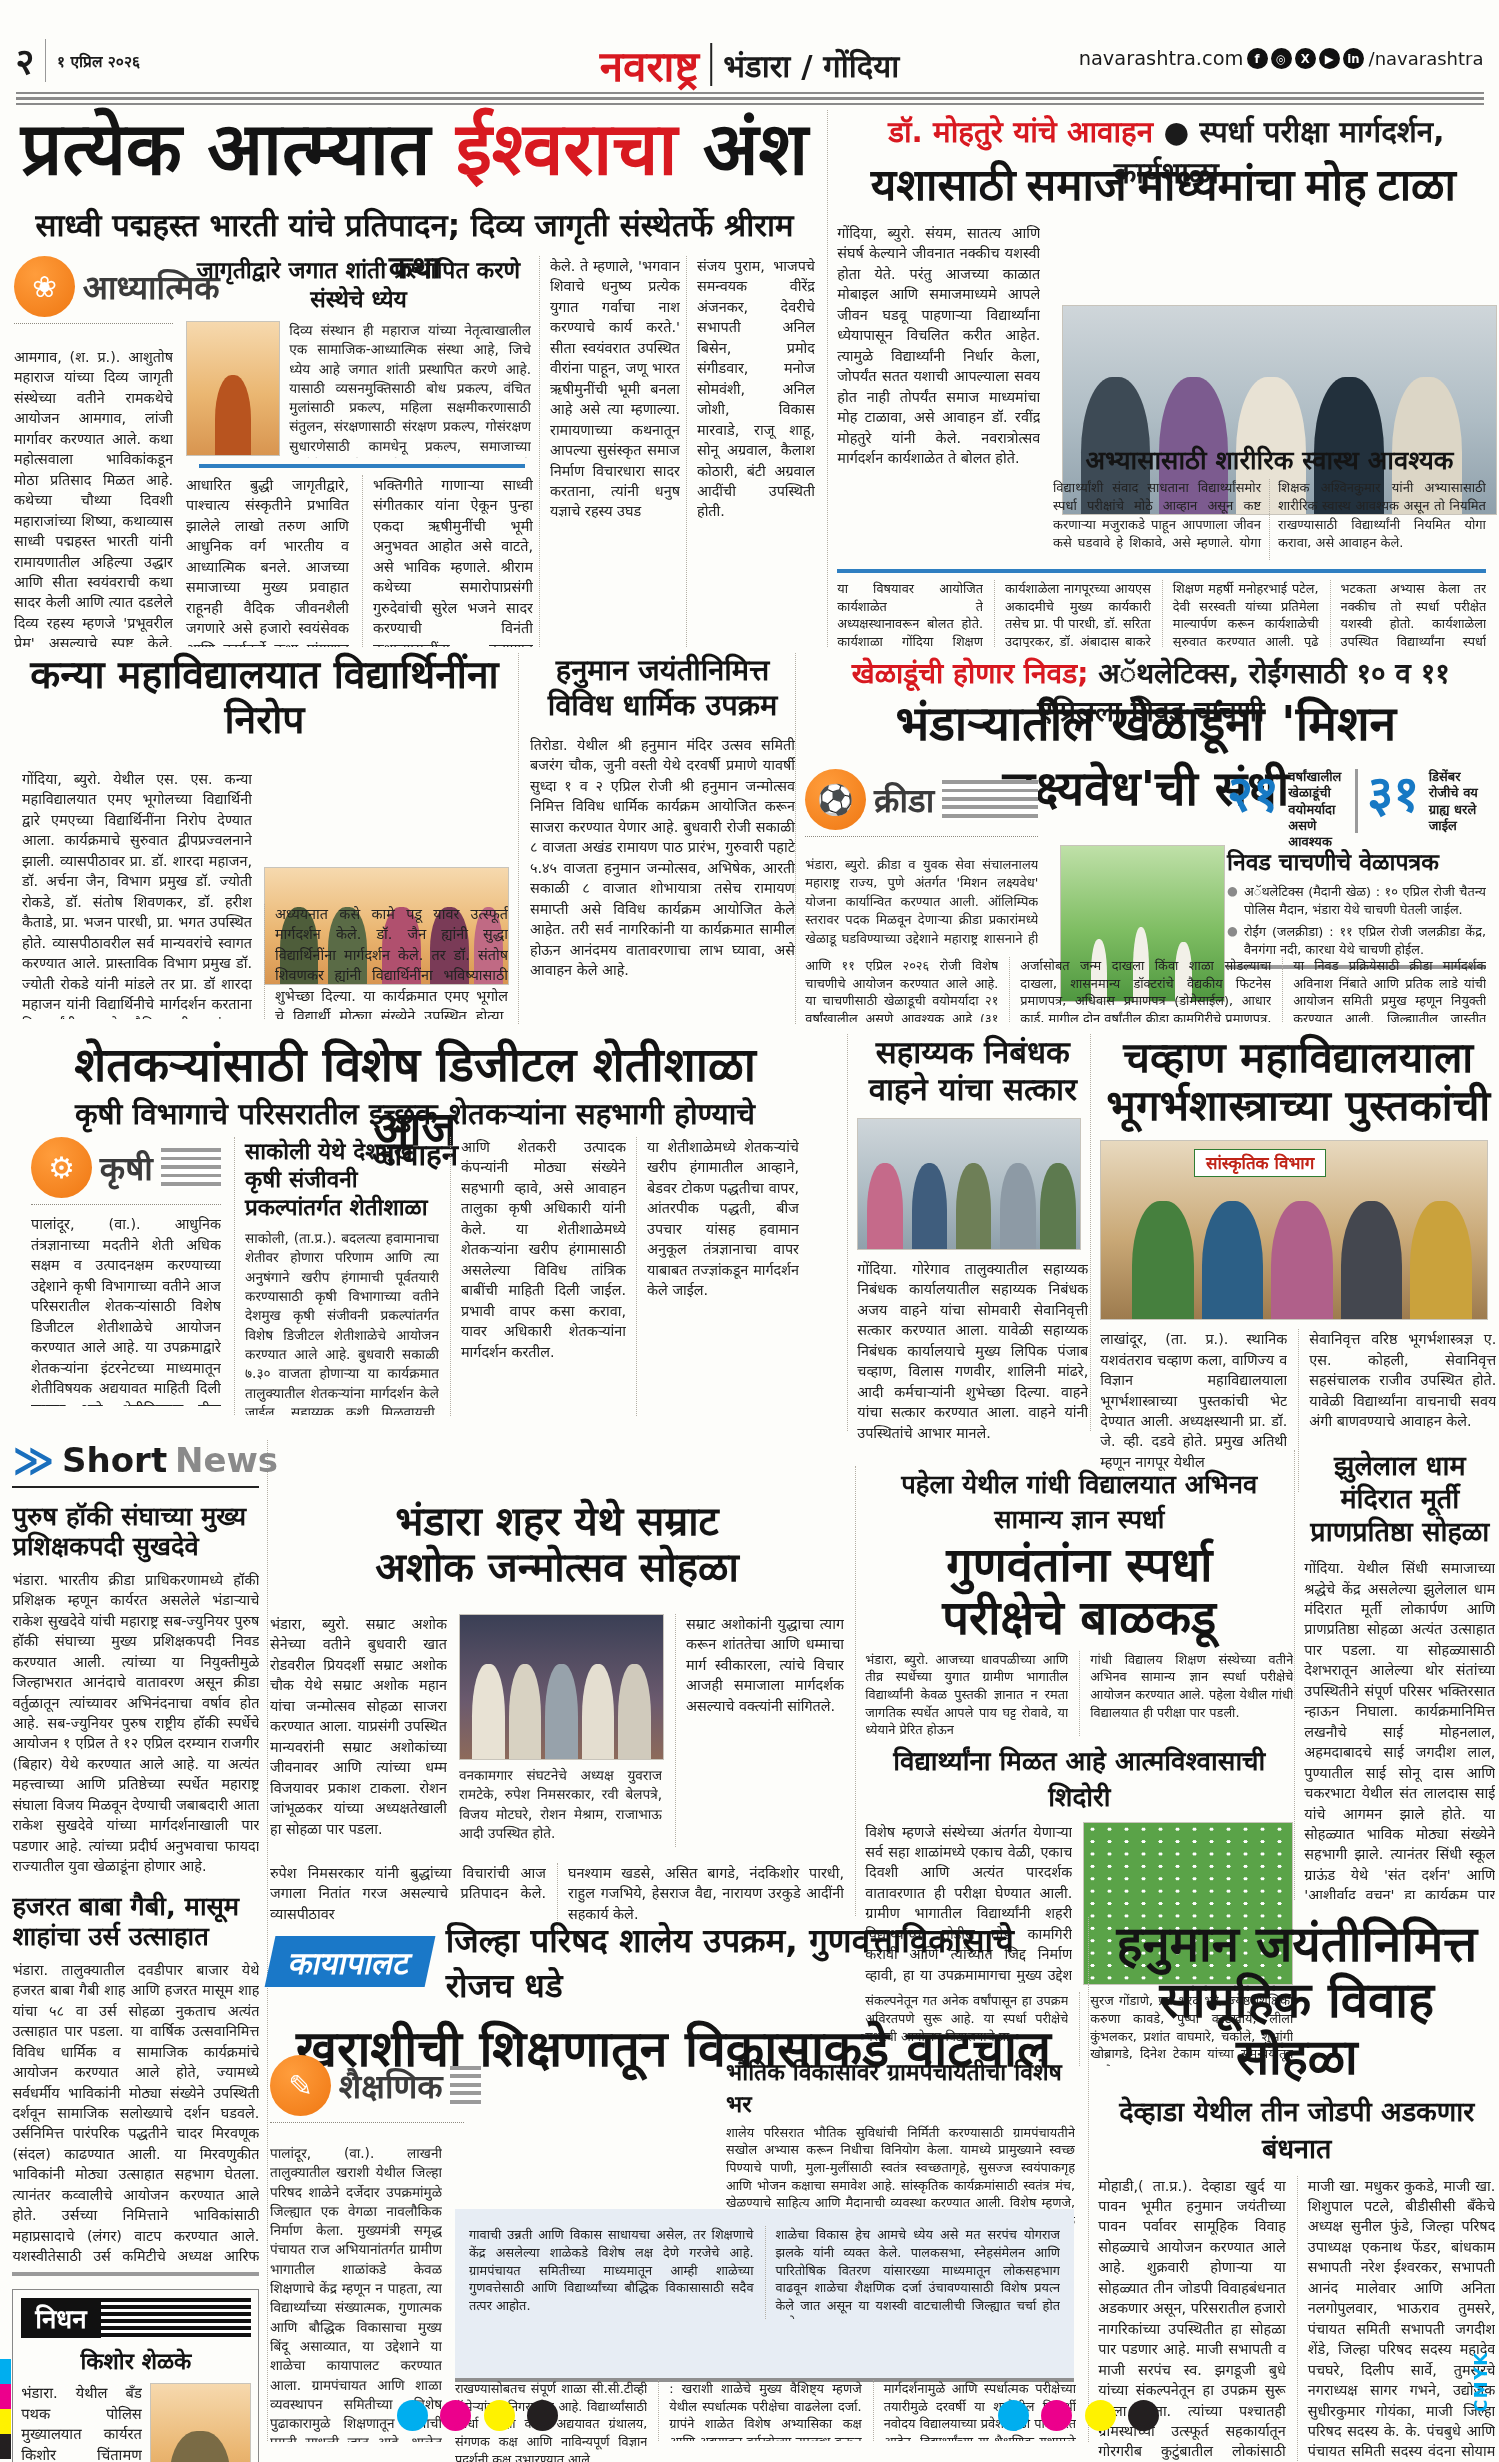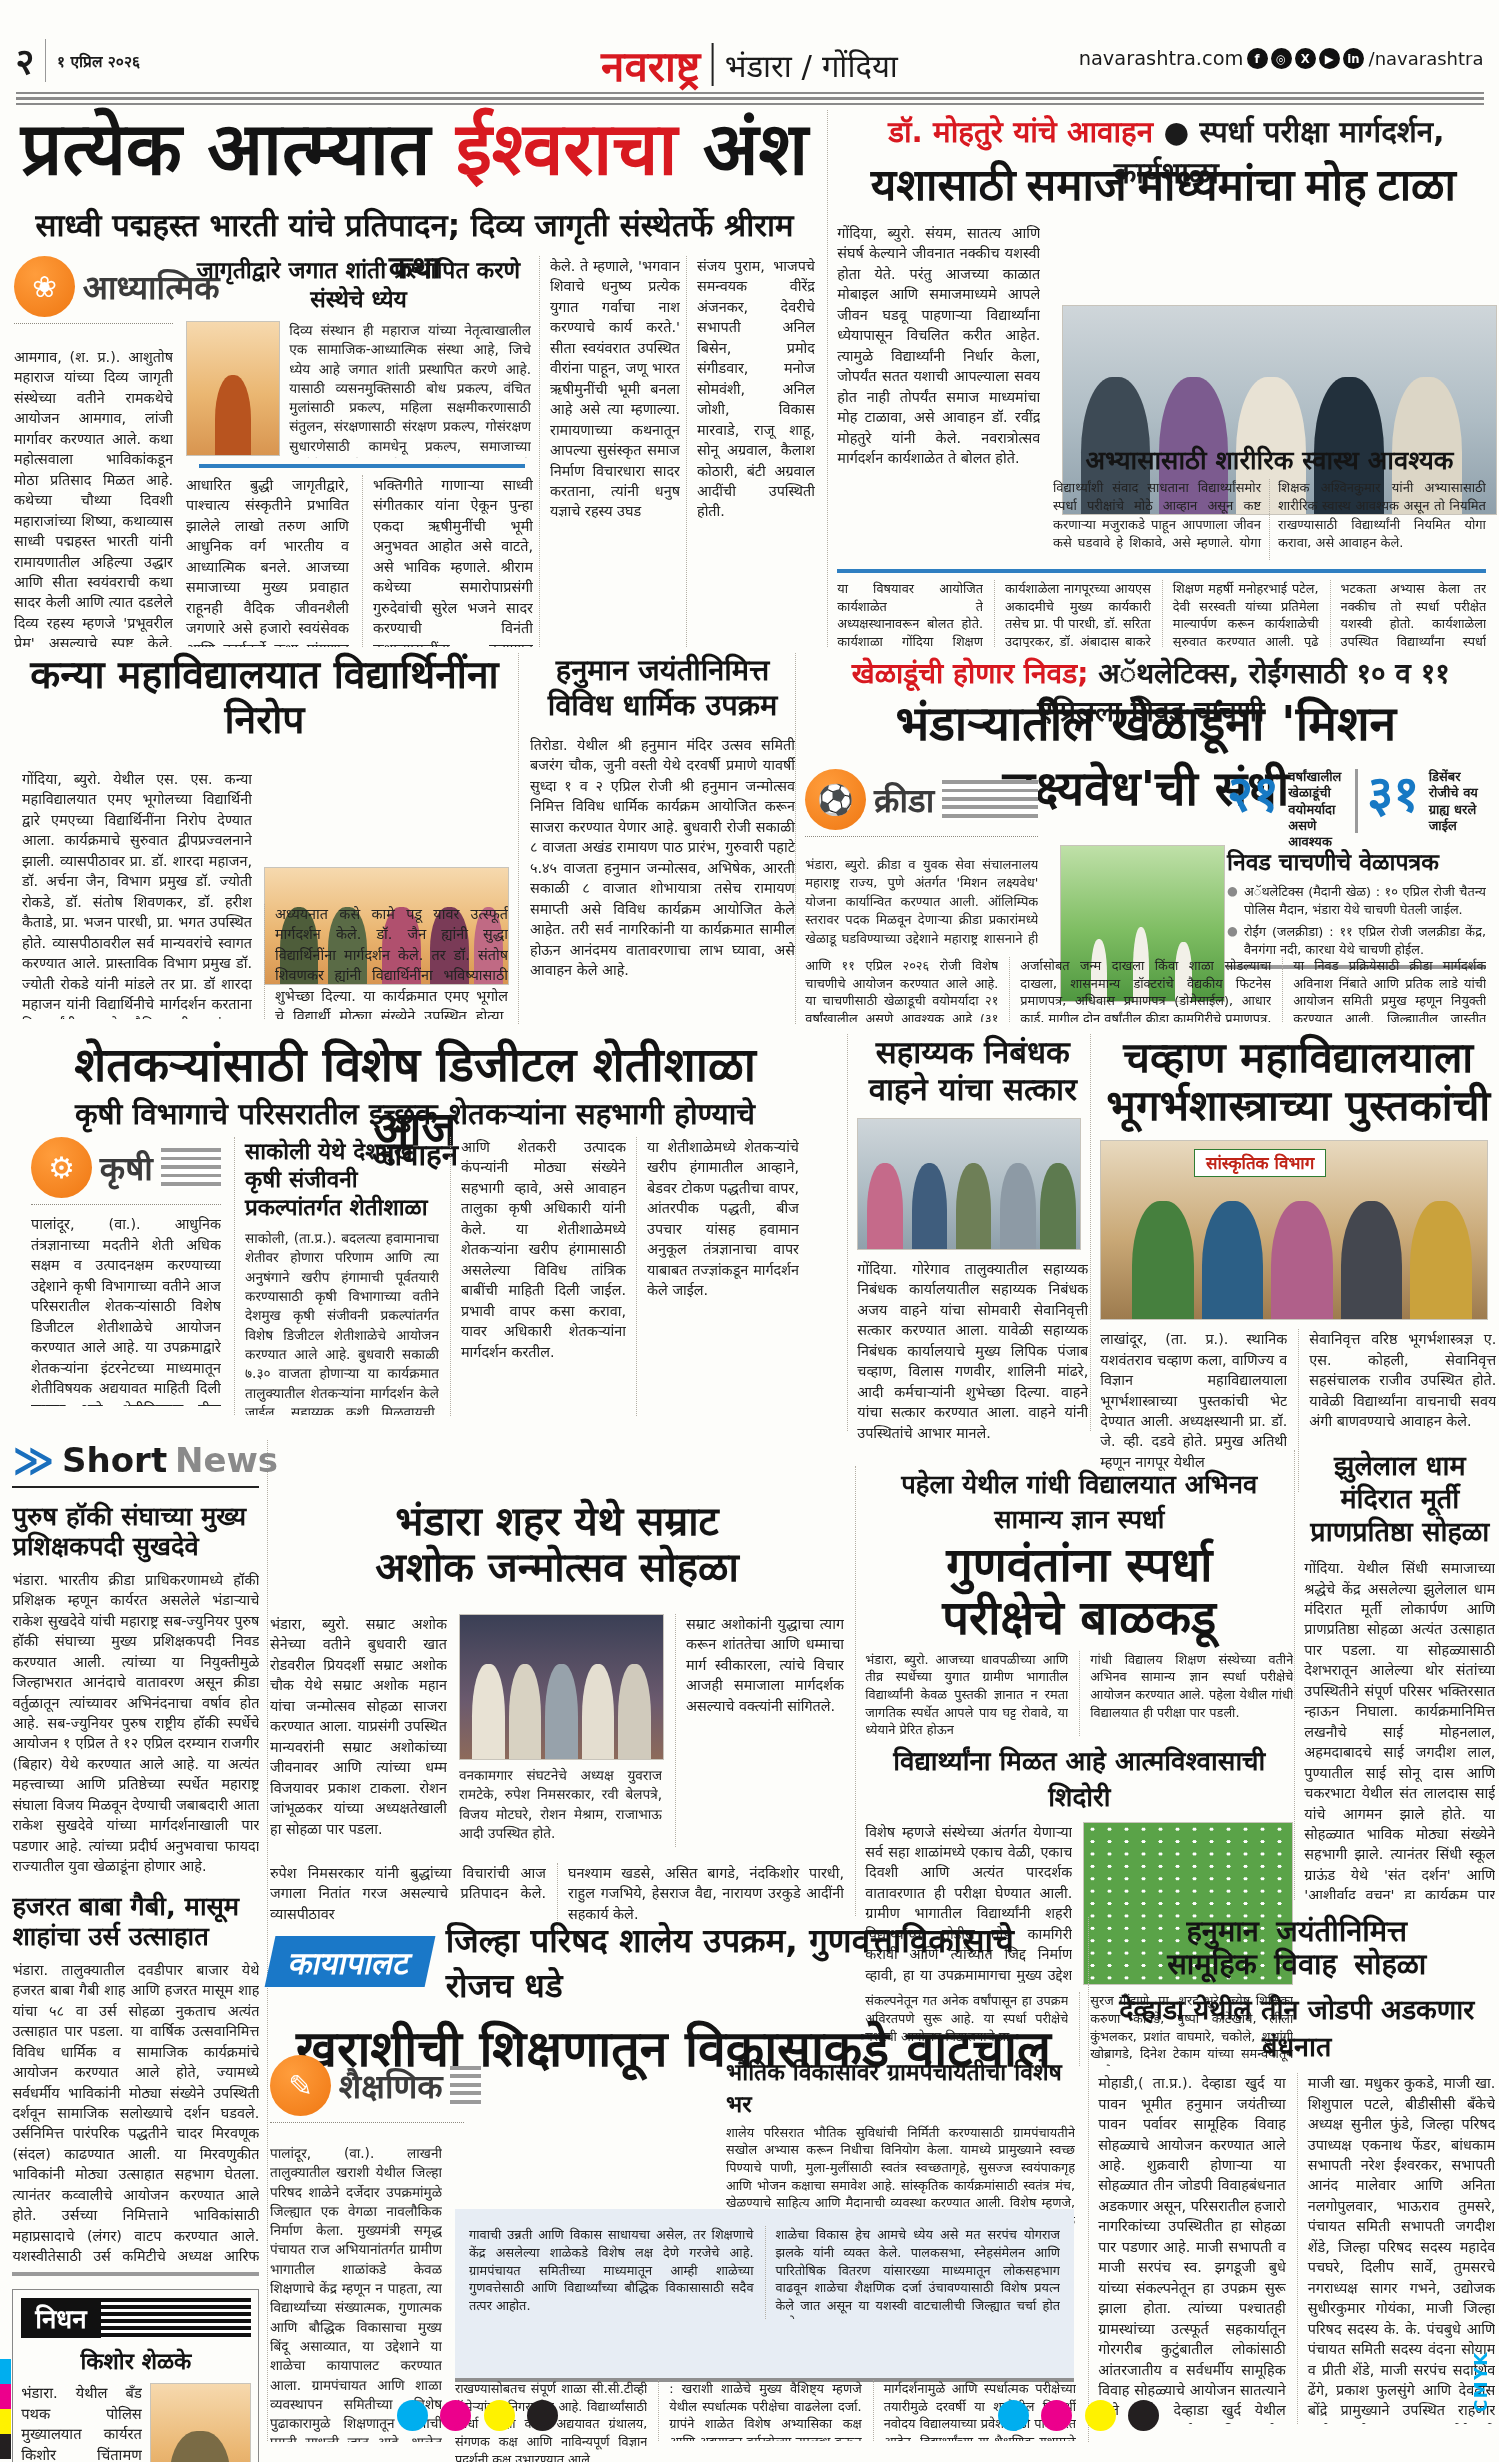--- a/index.html
+++ b/index.html
@@ -42,21 +42,21 @@
 
   <div class="abs" style="left:15.5px;top:36px;width:1468px;height:54px;">
     <div class="abs" style="left:0;top:0;display:flex;align-items:center;gap:11px;">
       <span style="font-size:36px;font-weight:bold;">२</span>
       <span style="width:0.8px;height:43px;background:#999;"></span>
       <span style="font-size:15.5px;font-weight:bold;">१ एप्रिल २०२६</span>
     </div>
     <div class="abs" style="left:50%;transform:translateX(-50%);top:0;display:flex;align-items:center;gap:11px;">
       <span style="font-size:42px;font-weight:bold;color:#d81920;">नवराष्ट्र</span>
       <span style="width:2.3px;height:43px;background:#222;"></span>
-      <span style="font-size:31px;font-weight:normal;">भंडारा / गोंदिया</span>
+      <span style="font-size:31px;font-weight:bold;">भंडारा / गोंदिया</span>
     </div>
     <div class="abs" style="right:0;top:11px;display:flex;align-items:center;">
       <span style="font-size:19.4px;">navarashtra.com</span>
       <span class="soc">f</span>
       <span class="soc">◎</span>
       <span class="soc">X</span>
       <span class="soc">▶</span>
       <span class="soc">in</span>
       <span style="font-size:18px;margin-left:4.7px;">/navarashtra</span>
     </div>
@@ -335,21 +335,21 @@
       <div style="flex:1;">
         <div class="bts">राखण्यासोबतच संपूर्ण शाळा सी.सी.टीव्ही कॅमेऱ्यांच्या निगराणीत आहे. विद्यार्थ्यांसाठी स्पर्धा परीक्षा कक्ष, अद्ययावत ग्रंथालय, संगणक कक्ष आणि नाविन्यपूर्ण विज्ञान प्रदर्शनी कक्ष उभारण्यात आले.</div>
 
       </div>
       <div class="bts" style="flex:1;">: खराशी शाळेचे मुख्य वैशिष्ट्य म्हणजे येथील स्पर्धात्मक परीक्षेचा वाढलेला दर्जा. ग्रापंने शाळेत विशेष अभ्यासिका कक्ष आणि अद्ययावत वर्गखोल्या उपलब्ध करून दिल्याने विद्यार्थ्यांना अभ्यासासाठी पोषक वातावरण मिळाले. शिक्षकांच्या</div>
       <div class="bts" style="flex:1;">मार्गदर्शनामुळे आणि स्पर्धात्मक परीक्षेच्या तयारीमुळे दरवर्षी या शाळेतील विद्यार्थी नवोदय विद्यालयाच्या प्रवेशासाठी पात्र ठरत आहेत. विद्यार्थ्यांच्या या शैक्षणिक यशामुळे पालकांमध्ये समाधानाचे वातावरण आहे.</div>
     </div>
   </section>
 
   <section class="abs vline" style="left:1088px;top:1917px;width:397px;height:525px;padding-left:9.3px;">
-    <div class="hl center" style="font-size:29px;line-height:1.15;font-family:Liberation Mono, monospace;">
+    <div class="hl center" style="font-size:49px;line-height:1.15;">
       <div>हनुमान जयंतीनिमित्त</div>
       <div>सामूहिक विवाह सोहळा</div>
     </div>
     <div class="hl center" style="font-size:27px;margin-top:6.2px;">देव्हाडा येथील तीन जोडपी अडकणार बंधनात</div>
     <div class="cols" style="margin-top:9.3px;height:351px;">
       <div class="bt" style="flex:1;">मोहाडी,( ता.प्र.). देव्हाडा खुर्द या पावन भूमीत हनुमान जयंतीच्या पावन पर्वावर सामूहिक विवाह सोहळ्याचे आयोजन करण्यात आले आहे. शुक्रवारी होणाऱ्या या सोहळ्यात तीन जोडपी विवाहबंधनात अडकणार असून, परिसरातील हजारो नागरिकांच्या उपस्थितीत हा सोहळा पार पडणार आहे. माजी सभापती व माजी सरपंच स्व. झगडूजी बुधे यांच्या संकल्पनेतून हा उपक्रम सुरू झाला होता. त्यांच्या पश्चातही ग्रामस्थांच्या उत्स्फूर्त सहकार्यातून गोरगरीब कुटुंबातील लोकांसाठी आंतरजातीय व सर्वधर्मीय सामूहिक विवाह सोहळ्याचे आयोजन सातत्याने केले जाते. देव्हाडा खुर्द येथील जिल्हा परिषद पूर्व माध्यमिक शाळेत दुपारी ११ वाजून ५ मिनिटांनी हा विवाह सोहळा संपन्न होईल. या कार्यक्रमाला माजी मंत्री नाना पंचबुधे, आ. राजू कारेमोरे,</div>
       <div class="bt" style="flex:1;">माजी खा. मधुकर कुकडे, माजी खा. शिशुपाल पटले, बीडीसीसी बँकेचे अध्यक्ष सुनील फुंडे, जिल्हा परिषद उपाध्यक्ष एकनाथ फेंडर, बांधकाम सभापती नरेश ईश्वरकर, सभापती आनंद मालेवार आणि अनिता नलगोपुलवार, भाऊराव तुमसरे, पंचायत समिती सभापती जगदीश शेंडे, जिल्हा परिषद सदस्य महादेव पचघरे, दिलीप सार्वे, तुमसरचे नगराध्यक्ष सागर गभने, उद्योजक सुधीरकुमार गोयंका, माजी जिल्हा परिषद सदस्य के. के. पंचबुधे आणि पंचायत समिती सदस्य वंदना सोयाम व प्रीती शेंडे, माजी सरपंच सदाशिव ढेंगे, प्रकाश फुलसुंगे आणि देवदास बोंद्रे प्रामुख्याने उपस्थित राहणार आहेत. सोहळ्याच्या यशस्वीतेसाठी देव्हाडा खुर्दच्या सरपंच उषा कांबळे, उपसरपंच चंद्रकांत पुंडे, माजी उपसरपंच प्रमोद हिंगे यांच्यासह ग्रामस्थ परिश्रम घेत आहेत.</div>
     </div>
   </section>
 

